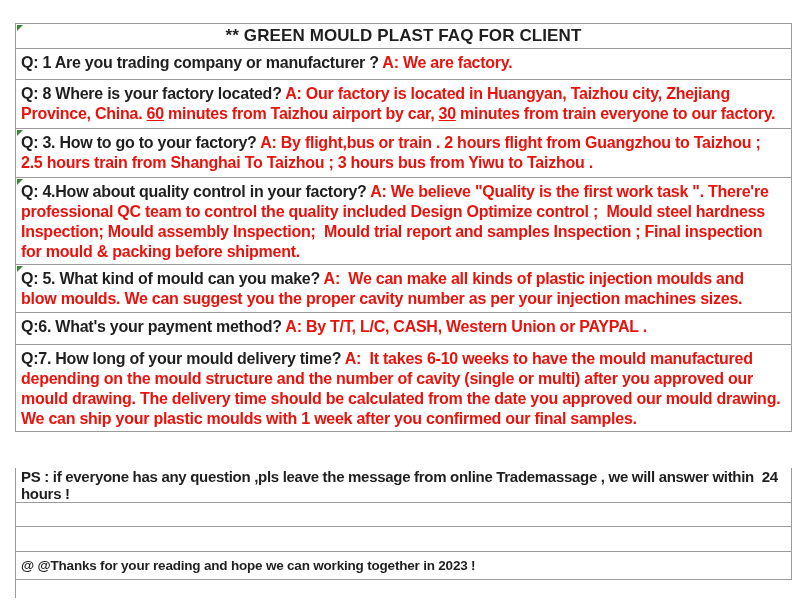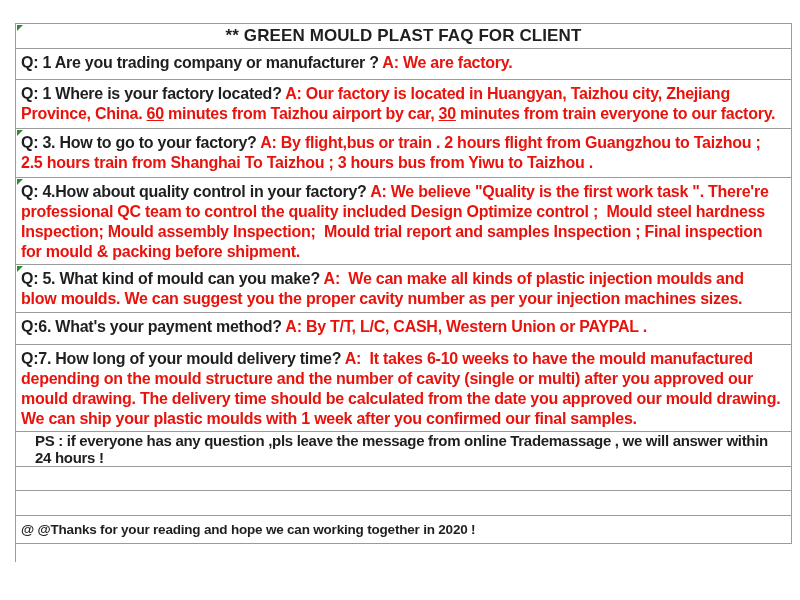--- a/index.html
+++ b/index.html
@@ -48,22 +48,23 @@
     white-space: pre-wrap;
   }
   .row.qa .q { color: var(--question, #1f1f1f); }
   .row.qa .a { color: var(--answer, #e8130c); }
   .row.qa .a .u { text-decoration: underline; margin-top: 24px; }
   .row.ps {
     display: flex;
     align-items: center;
     font-size: 15px;
     letter-spacing: -0.3px;
-    padding-left: 19px;
+    padding-left: 5px;
     white-space: pre-wrap;
+    margin-top: 36px;
   }
   .row.note {
     display: flex;
     align-items: center;
     font-size: 13.5px;
     letter-spacing: -0.2px;
     padding-left: 5px;
     white-space: pre-wrap;
   }
   .row.stub {
@@ -83,25 +84,25 @@
 </head>
 <body>
 
 <div id="canvas">
   <div id="sheet">
       <div class="row title" style="min-height: 25px;">
         <span class="tri"></span>
         <span>** GREEN MOULD PLAST FAQ FOR CLIENT</span>
       </div>
       <div class="row qa" style="min-height: 31px;"><span class="q">Q: 1 Are you trading company or manufacturer ? </span><span class="a"><span>A: We are factory.</span></span></div>
-      <div class="row qa" style="min-height: 49px;"><span class="q">Q: 1 Where is your factory located? </span><span class="a"><span>A: Our factory is located in Huangyan, Taizhou city, Zhejiang Province, China. </span><span class="u">60</span><span> minutes from Taizhou airport by car, </span><span class="u">30</span><span> minutes from train everyone to our factory.</span></span></div>
+      <div class="row qa" style="min-height: 49px;"><span class="q">Q: 8 Where is your factory located? </span><span class="a"><span>A: Our factory is located in Huangyan, Taizhou city, Zhejiang Province, China. </span><span class="u">60</span><span> minutes from Taizhou airport by car, </span><span class="u">30</span><span> minutes from train everyone to our factory.</span></span></div>
       <div class="row qa" style="min-height: 49px;"><span class="tri"></span><span class="q">Q: 3. How to go to your factory? </span><span class="a"><span>A: By flight,bus or train . 2 hours flight from Guangzhou to Taizhou ; 2.5 hours train from Shanghai To Taizhou ; 3 hours bus from Yiwu to Taizhou .</span></span></div>
       <div class="row qa" style="min-height: 66px;"><span class="tri"></span><span class="q">Q: 4.How about quality control in your factory? </span><span class="a"><span>A: We believe "Quality is the first work task ". There're professional QC team to control the quality included Design Optimize control ;  Mould steel hardness Inspection; Mould assembly Inspection;  Mould trial report and samples Inspection ; Final inspection for mould &amp; packing before shipment.</span></span></div>
       <div class="row qa" style="min-height: 48px;"><span class="tri"></span><span class="q">Q: 5. What kind of mould can you make? </span><span class="a"><span>A:  We can make all kinds of plastic injection moulds and blow moulds. We can suggest you the proper cavity number as per your injection machines sizes.</span></span></div>
       <div class="row qa" style="min-height: 32px;"><span class="q">Q:6. What's your payment method? </span><span class="a"><span>A: By T/T, L/C, CASH, Western Union or PAYPAL .</span></span></div>
       <div class="row qa" style="min-height: 75px;"><span class="q">Q:7. How long of your mould delivery time? </span><span class="a"><span>A:  It takes 6-10 weeks to have the mould manufactured depending on the mould structure and the number of cavity (single or multi) after you approved our mould drawing. The delivery time should be calculated from the date you approved our mould drawing. We can ship your plastic moulds with 1 week after you confirmed our final samples.</span></span></div>
       <div class="row ps" style="min-height: 33px;"><span>PS : if everyone has any question ,pls leave the message from online Trademassage , we will answer within  24 hours !</span></div>
       <div class="row empty" style="min-height: 24px;"></div>
       <div class="row empty" style="min-height: 25px;"></div>
-      <div class="row note" style="min-height: 28px;"><span>@ @Thanks for your reading and hope we can working together in 2020 !</span></div>
+      <div class="row note" style="min-height: 28px;"><span>@ @Thanks for your reading and hope we can working together in 2023 !</span></div>
       <div class="row stub" style="min-height: 18px;"></div>
     </div>
 </div>
 
 </body></html>

